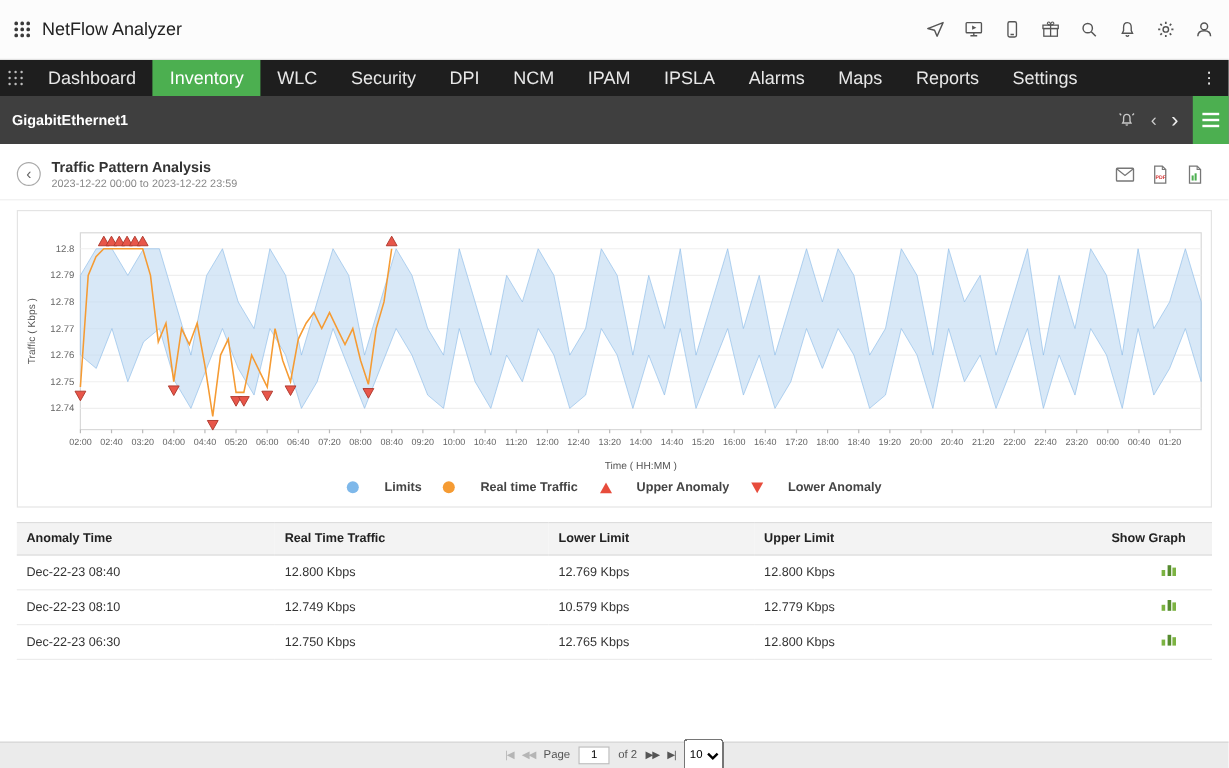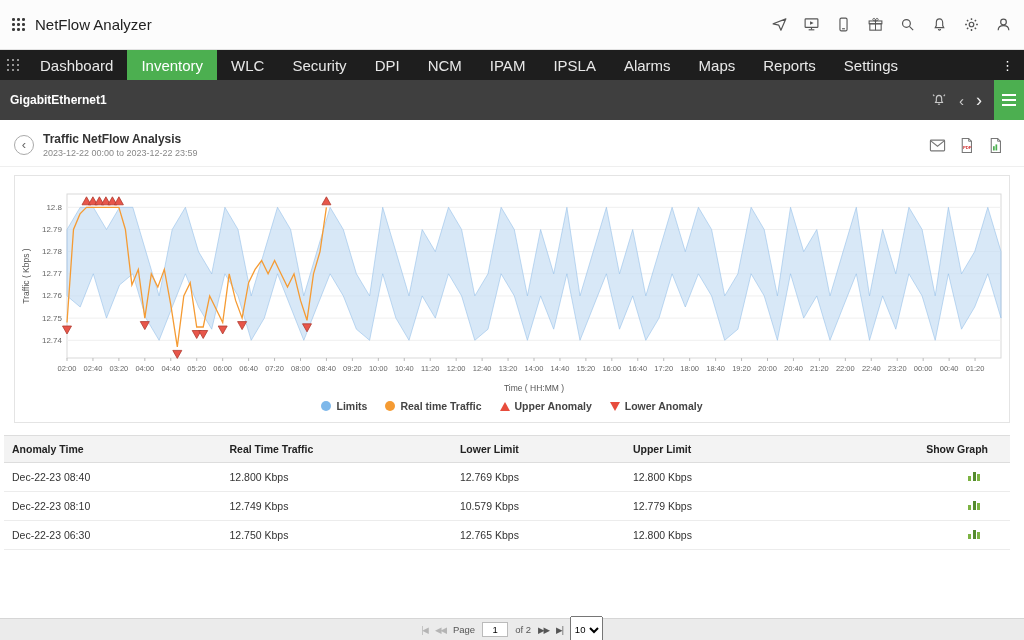--- a/index.html
+++ b/index.html
@@ -53,30 +53,30 @@
   .rh-sub { font-size:9px; color:#888; margin-top:2px; }
   .rh-right { display:flex; align-items:center; gap:12px; padding-right:6px; }
 
   
   .panel { margin:8px 14px 0 14px; border:1px solid #e4e4e4; }
   .panel-header { background:#f7f7f7; border-bottom:1px solid #e4e4e4; padding:7px 10px;
     font-size:11.5px; color:#333; }
   .chart-wrap { padding:6px 0 0 0; }
   #chart-svg { display:block; margin:0 auto; }
   .legend { display:flex; justify-content:center; align-items:center; padding:6px 0 10px 0; gap:18px; }
-  .legend-item { display:inline-flex; align-items:center; gap:5px; font-size:10.5px;
+  .legend-item { display:inline-flex; align-items:center; gap:21px; font-size:10.5px;
     font-weight:bold; color:#444; cursor:pointer; }
   .mk-circle { width:10px; height:10px; border-radius:50%; display:inline-block; }
   .mk-tri-up { width:0; height:0; border-left:5px solid transparent; border-right:5px solid transparent;
     border-bottom:9px solid #e74c3c; display:inline-block; }
   .mk-tri-down { width:0; height:0; border-left:5px solid transparent; border-right:5px solid transparent;
     border-top:9px solid #e74c3c; display:inline-block; }
 
   
-  .table-wrap { margin:12px 14px 0 4px; }
+  .table-wrap { margin:12px 14px 0 14px; }
   table { width:100%; border-collapse:collapse; font-size:10.5px; }
   thead th { background:#f3f3f3; border-top:1px solid #ddd; border-bottom:1px solid #ddd;
     text-align:left; font-weight:bold; padding:7px 8px; color:#222; }
   thead th:last-child { text-align:right; padding-right:22px; }
   tbody td { border-bottom:1px solid #ececec; padding:8px 8px; color:#333; }
   tbody td:last-child { text-align:right; padding-right:30px; }
   .bars { display:inline-flex; align-items:flex-end; gap:1.5px; cursor:pointer; }
   .bars i { display:block; width:3px; background:#7cb342; }
   .bars i:nth-child(1){height:5px;} .bars i:nth-child(2){height:9px;background:#558b2f;} .bars i:nth-child(3){height:7px;}
 
@@ -214,21 +214,21 @@
       </span>
   </div>
 </div>
 
 <div class="main">
 
   <div class="report-header">
     <div class="rh-left">
       <span class="back-circle">‹</span>
       <div>
-        <div class="rh-title">Traffic NetFlow Analysis</div>
+        <div class="rh-title">Traffic Pattern Analysis</div>
         <div class="rh-sub">2023-12-22 00:00 to 2023-12-22 23:59</div>
       </div>
     </div>
     <div class="rh-right">
       <span class="ticon">
           <svg viewBox="0 0 24 24">
             <rect x="2" y="4.5" width="20" height="15" rx="1" fill="none" stroke="#777" stroke-width="1.6"></rect>
             <path d="M2.5 5.5 L12 13 L21.5 5.5" fill="none" stroke="#777" stroke-width="1.6"></path>
           </svg>
         </span>

